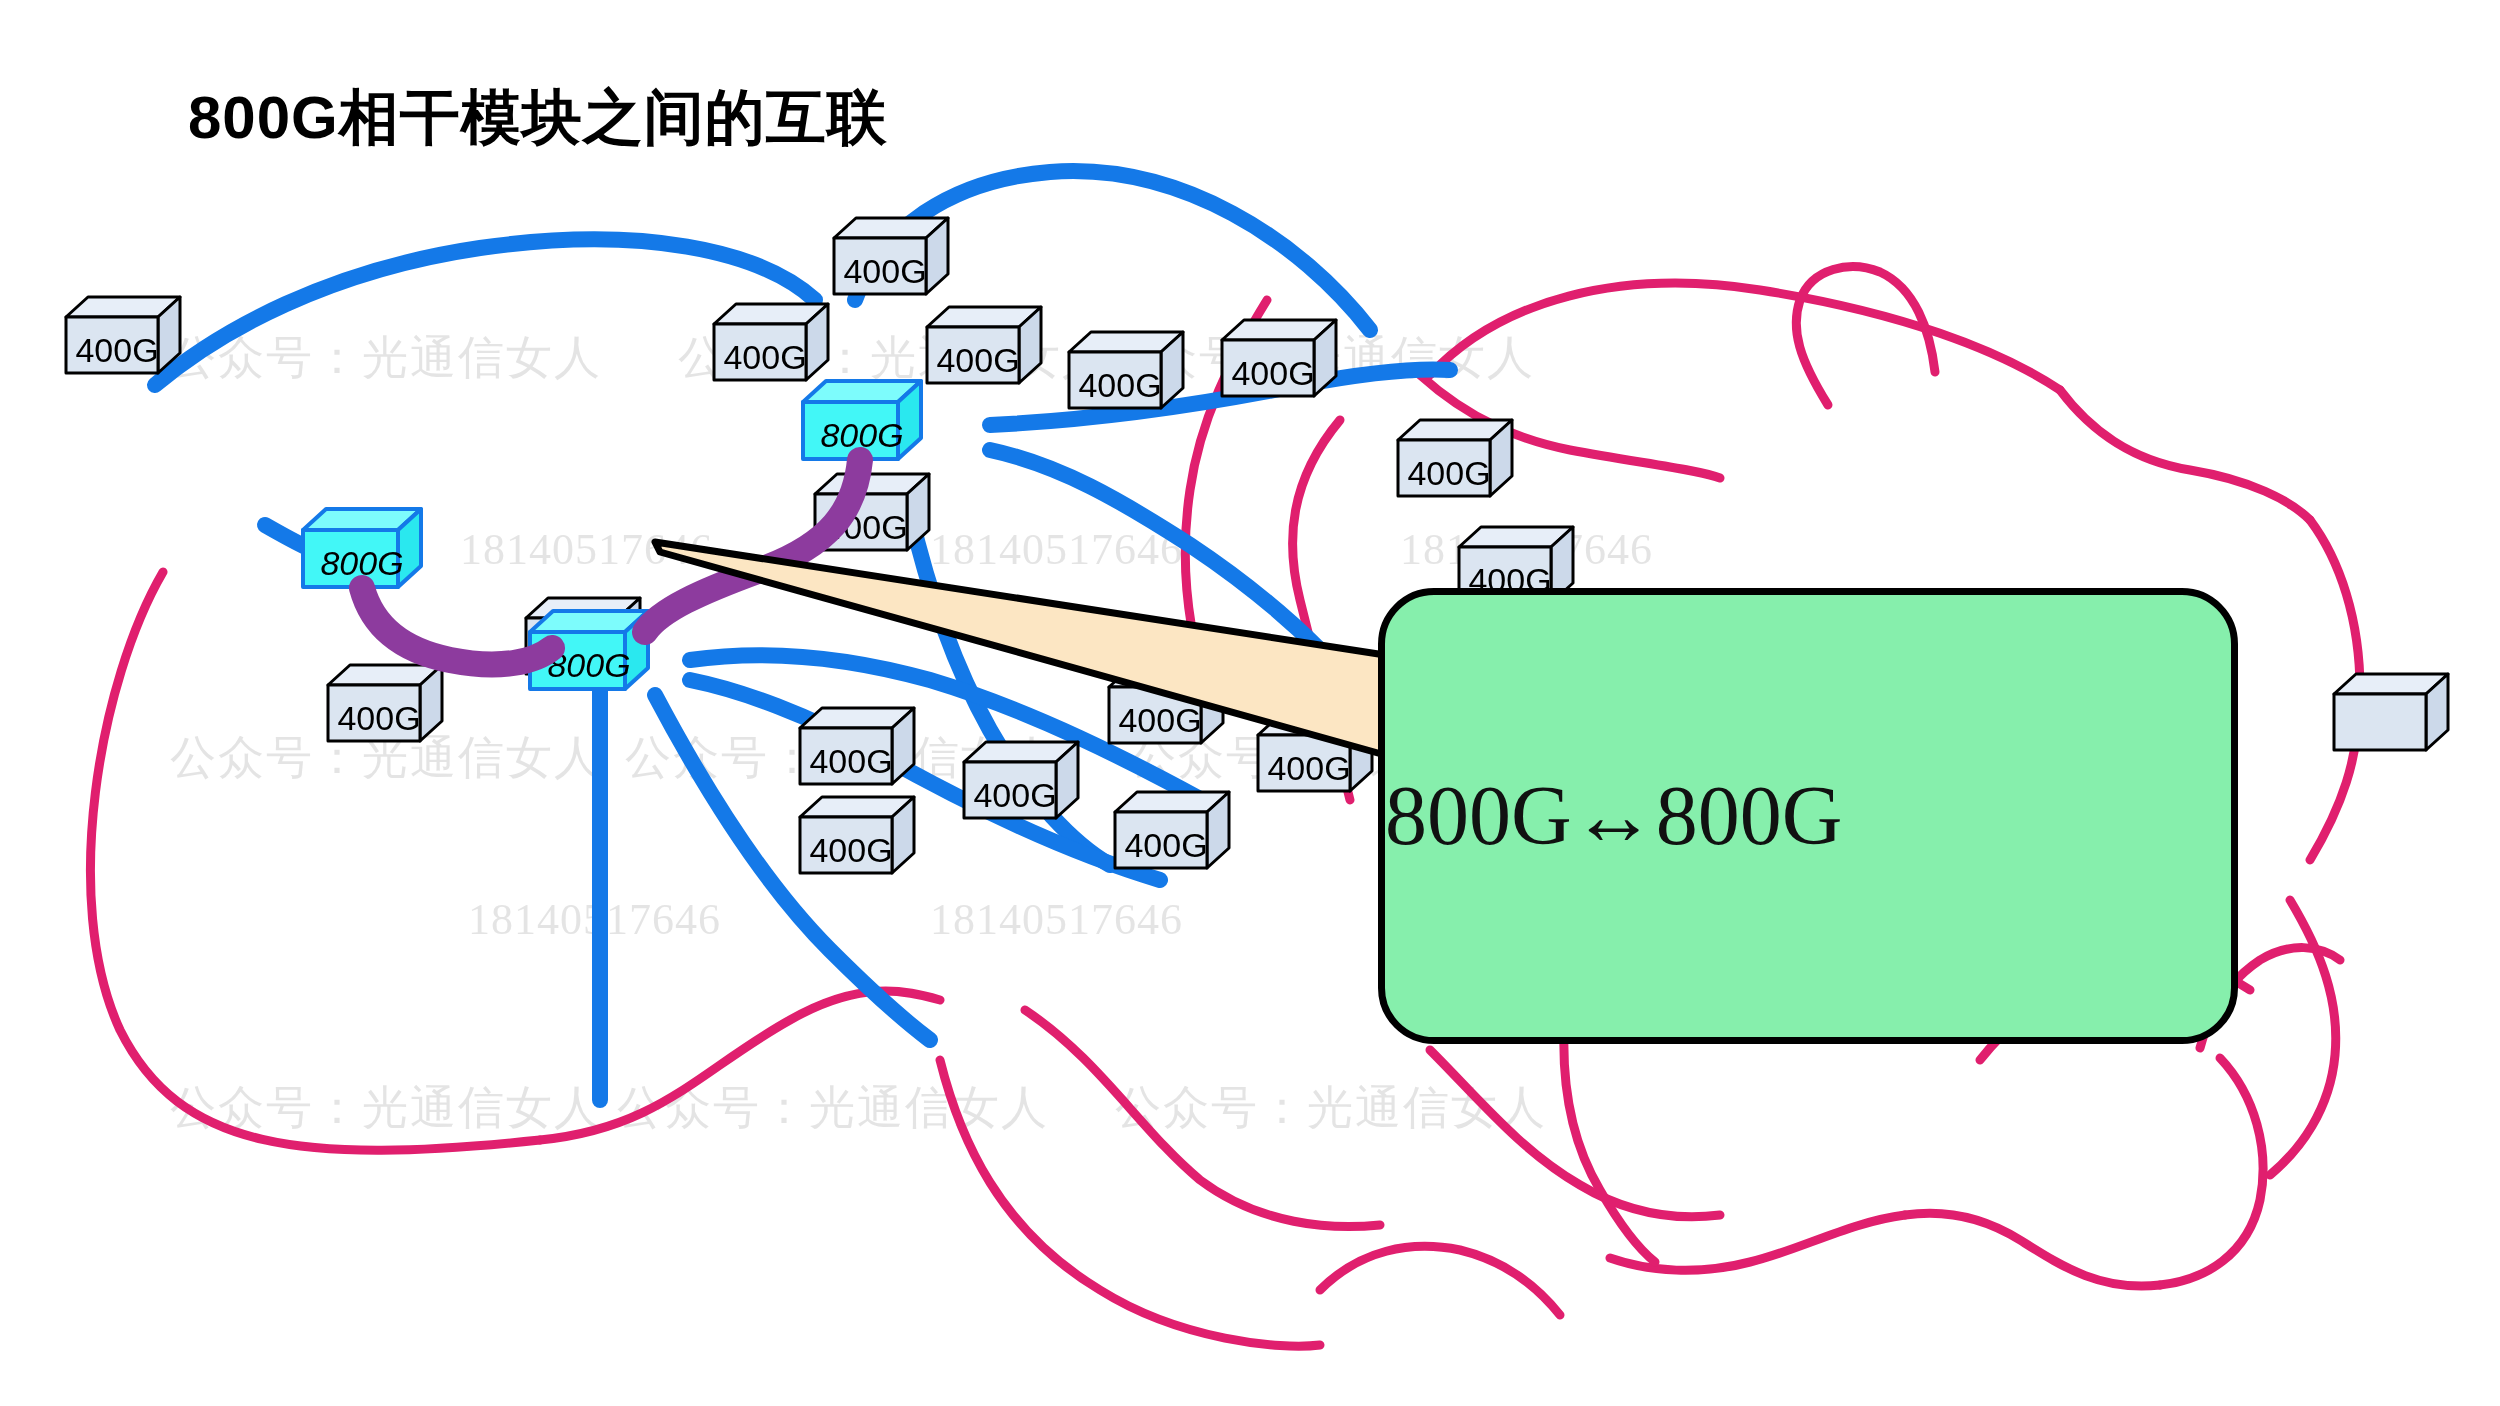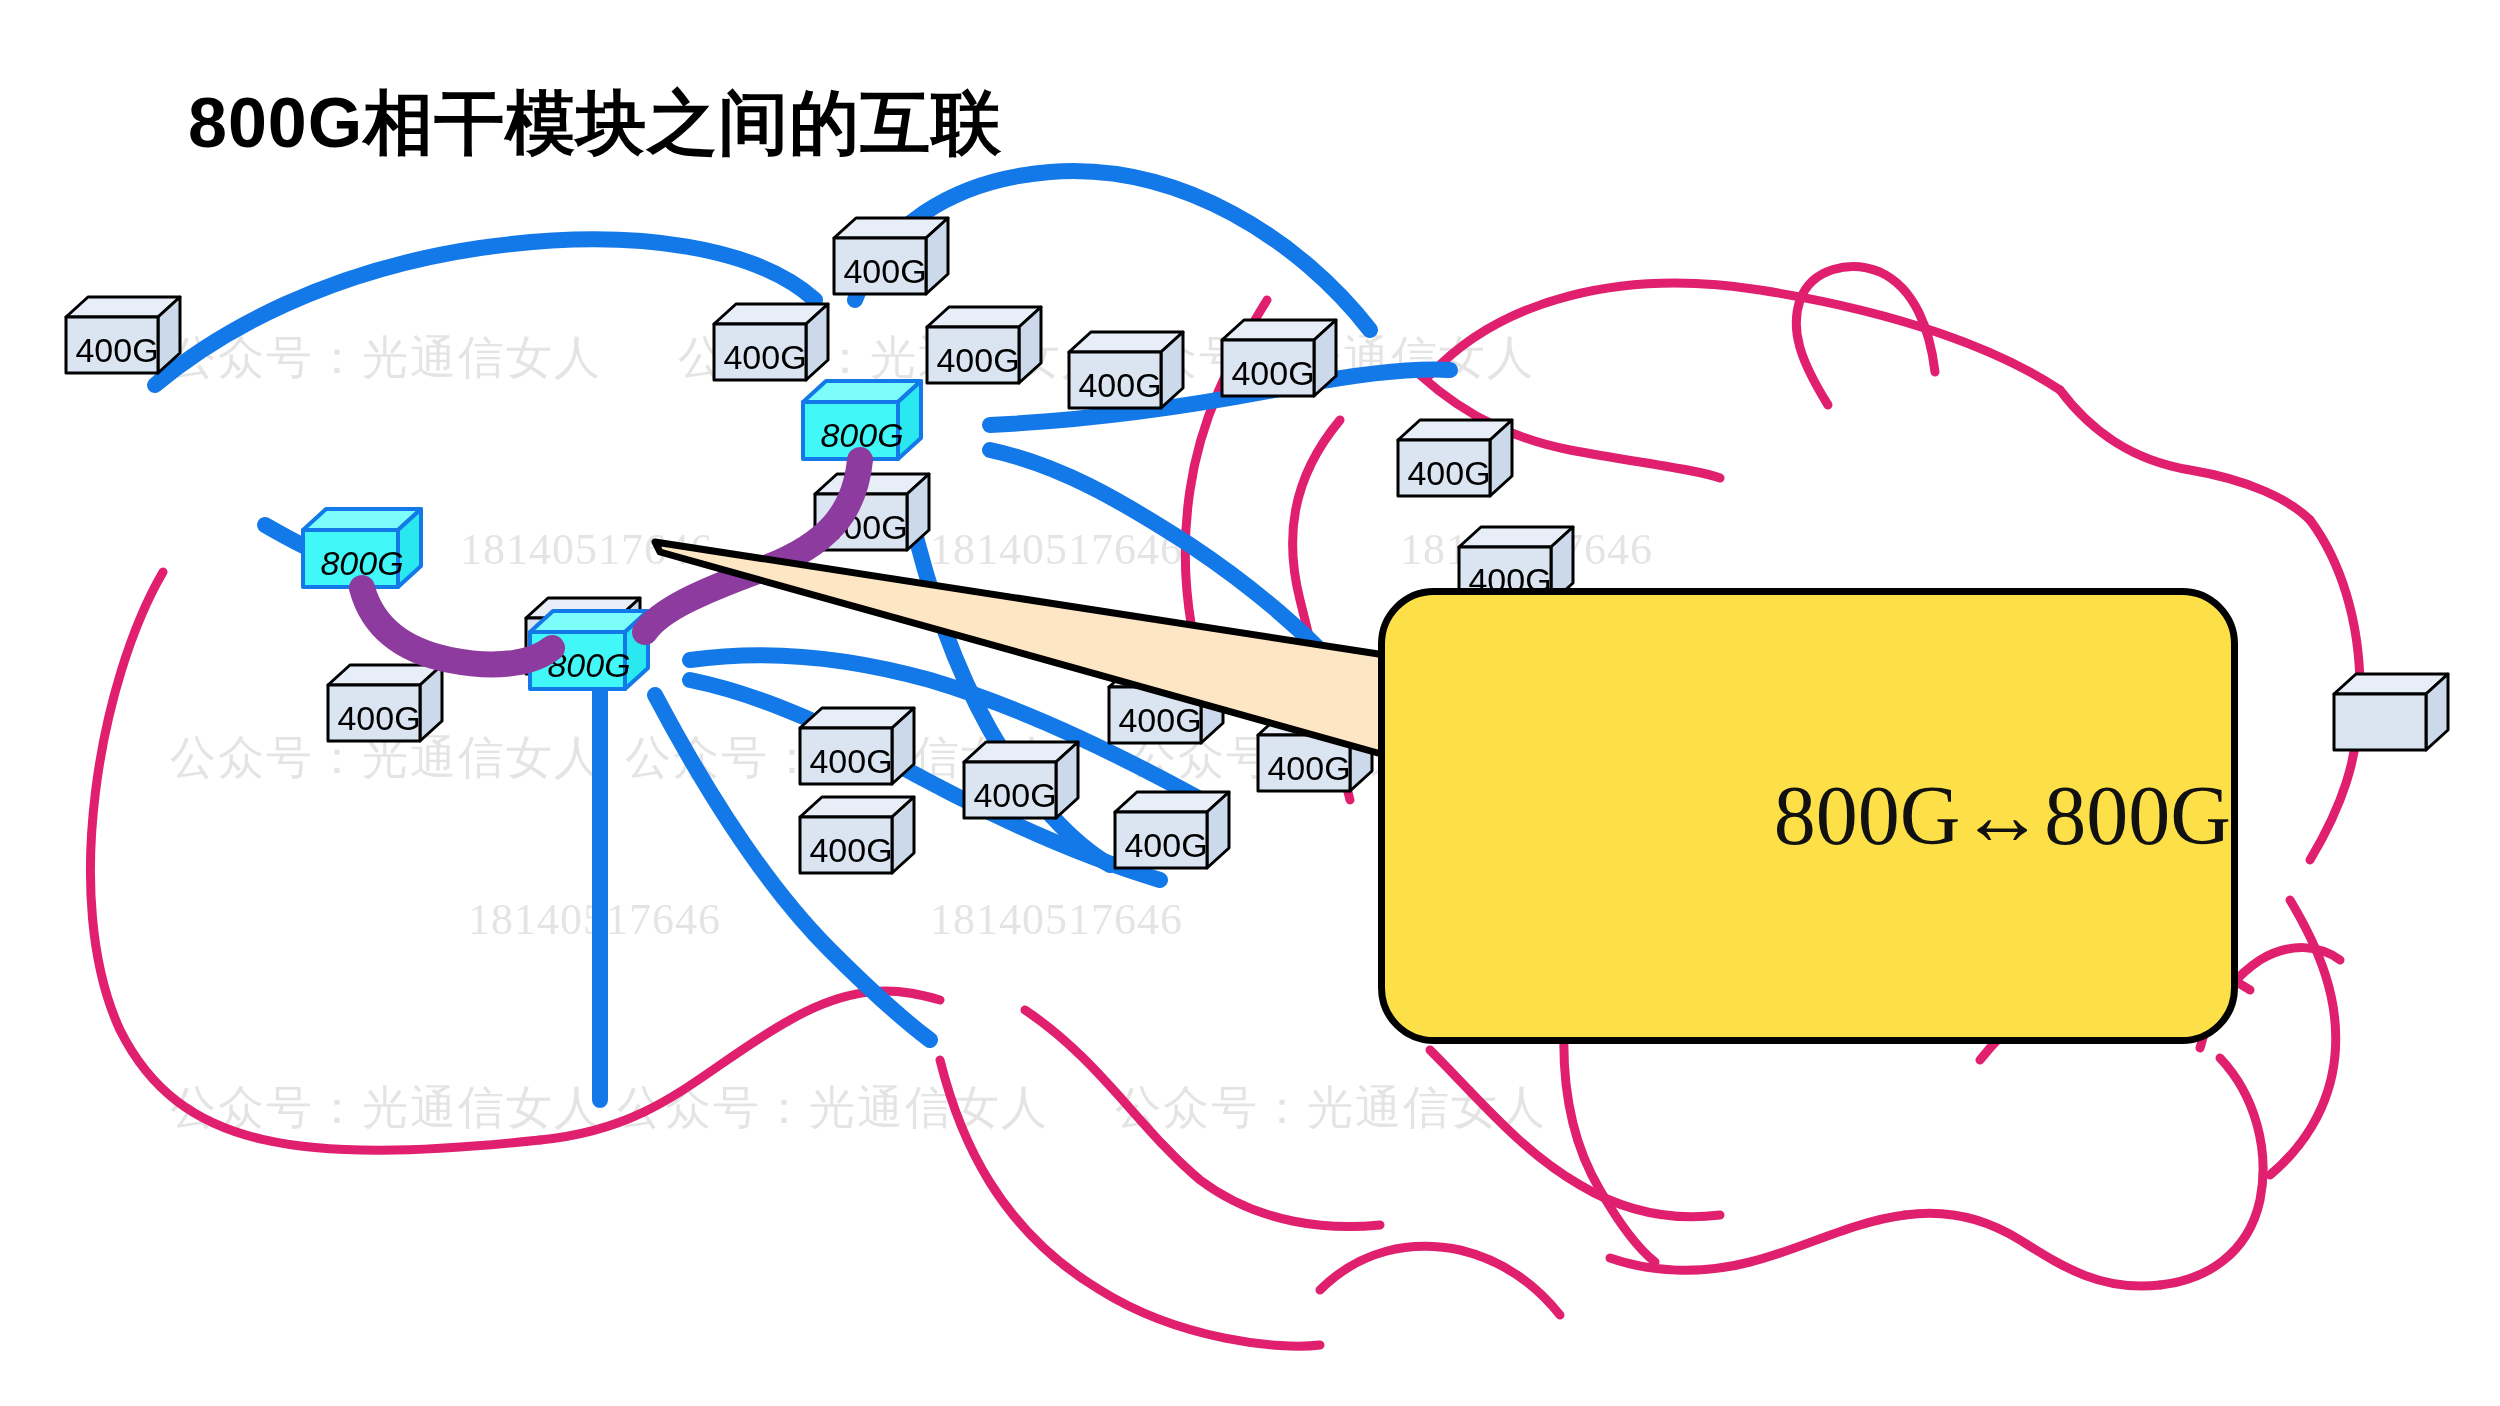--- a/index.html
+++ b/index.html
@@ -16,21 +16,21 @@
     background: #ffffff;
     overflow: hidden;
   }
   
   #title {
     position: absolute;
     left: 188px;
     top: 88px;
     font-family: "Liberation Sans", sans-serif;
     font-weight: bold;
-    font-size: 70px;
+    font-size: 60px;
     letter-spacing: 1px;
     color: #000000;
     white-space: nowrap;
     line-height: 1;
   }
   
   #watermarks {
     position: absolute;
     left: 0; top: 0; width: 100%; height: 100%;
     pointer-events: none;
@@ -81,26 +81,26 @@
   .node-800 .nlabel { top: 40px; font-size: 34px; }
 
   
   #callout {
     position: absolute;
     z-index: 5;
     left: 1378px;
     top: 588px;
     width: 860px;
     height: 456px;
-    background: #fde047;
+    background: #86efac;
     border: 7px solid #000000;
     border-radius: 56px;
     display: flex;
     align-items: center;
-    justify-content: flex-end;
+    justify-content: flex-start;
   }
   #callout-text {
     font-family: "Liberation Serif", serif;
     font-size: 84px;
     color: #111111;
     white-space: nowrap;
     letter-spacing: 0px;
     line-height: 1;
   }
 </style>

